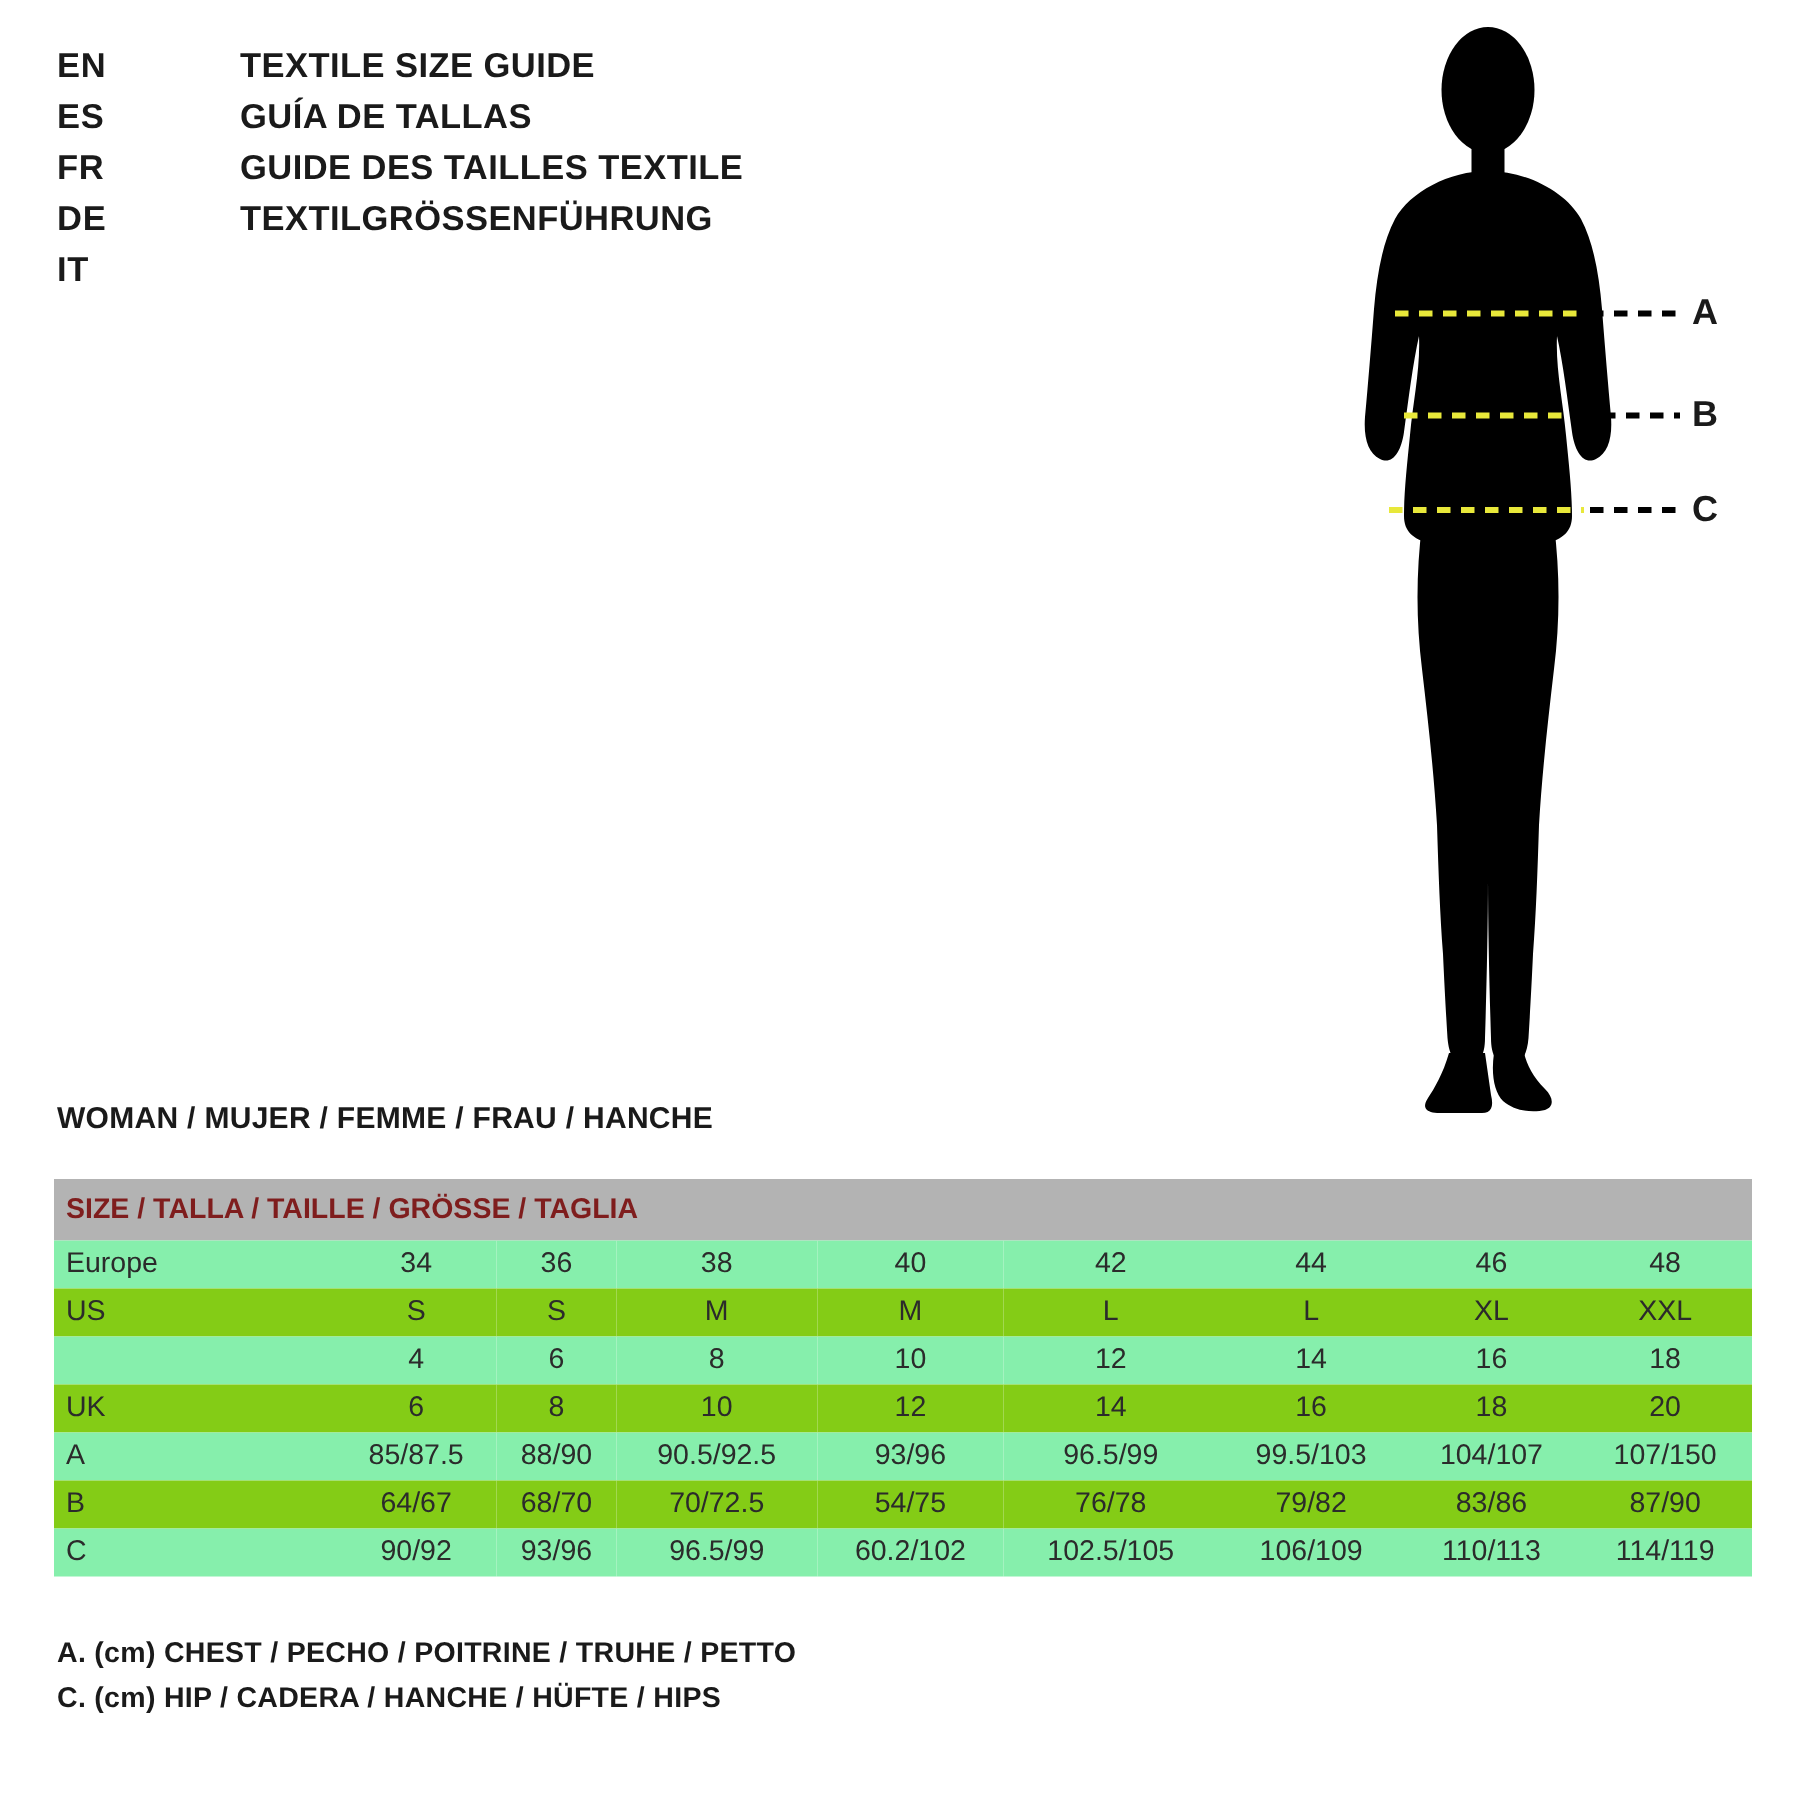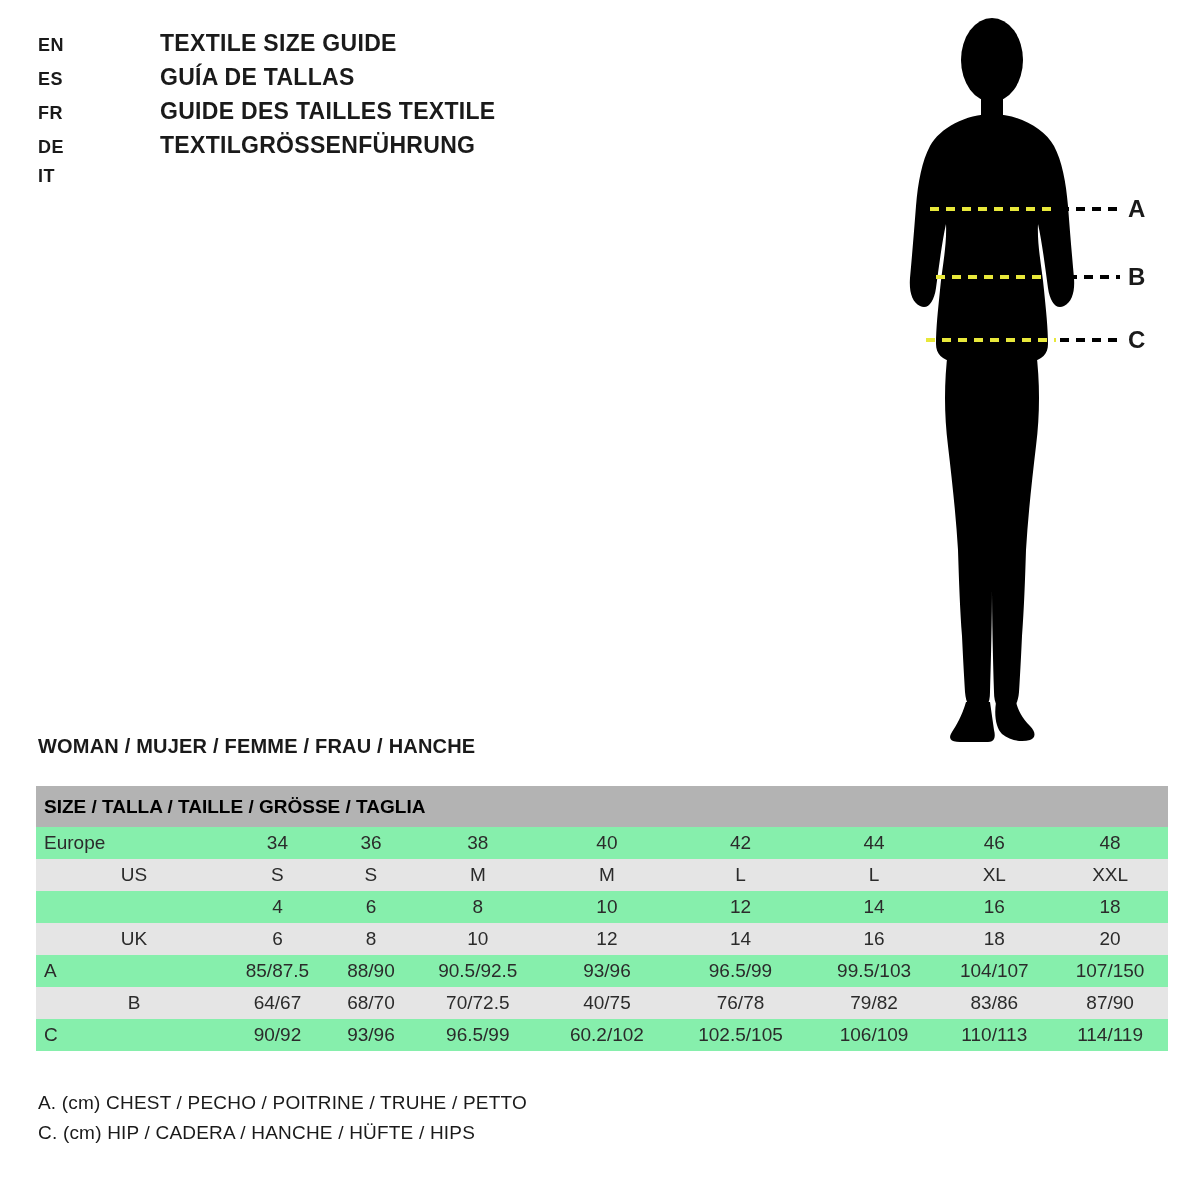--- a/index.html
+++ b/index.html
@@ -29,21 +29,21 @@
     width: 620px;
   }
   .lang-row {
     display: flex;
     align-items: baseline;
     height: 34px;
   }
   .lang-code {
     width: 78px;
     flex: 0 0 78px;
-    font-size: 18px;
+    font-size: 23px;
     font-weight: bold;
     letter-spacing: 0.5px;
     color: #1a1a1a;
   }
   .lang-title {
     font-size: 23px;
     font-weight: bold;
     letter-spacing: 0.3px;
     color: #1a1a1a;
     white-space: nowrap;
@@ -108,45 +108,44 @@
     text-align: center;
     vertical-align: middle;
   }
   table.size-table tr.head th {
     background: #b3b3b3;
     text-align: left;
     padding-left: 8px;
     font-weight: bold;
     font-size: 19px;
     height: 41px;
-    color: #000000;
+    color: #7f1d1d;
   }
   table.size-table td.rowlabel {
     text-align: left;
     padding-left: 8px;
     width: 180px;
   }
   table.size-table tr.alt td {
-    background: #e5e5e5;
-    text-align: center;
+    background: #84cc16;
   }
   table.size-table tr.plain td {
     background: #86efac;
   }
 
   
   .footnotes {
     position: absolute;
     left: 38px;
     top: 1088px;
     width: 700px;
   }
   .footnote {
     font-size: 19px;
-    font-weight: normal;
+    font-weight: bold;
     letter-spacing: 0.2px;
     color: #1a1a1a;
     height: 30px;
     line-height: 30px;
     white-space: nowrap;
   }
 </style>
 </head>
 <body>
 
@@ -308,21 +307,21 @@
         <td>99.5/103</td>
         <td>104/107</td>
         <td>107/150</td>
       </tr>
 
       <tr class="alt">
         <td class="rowlabel">B</td>
         <td>64/67</td>
         <td>68/70</td>
         <td>70/72.5</td>
-        <td>40/75</td>
+        <td>54/75</td>
         <td>76/78</td>
         <td>79/82</td>
         <td>83/86</td>
         <td>87/90</td>
       </tr>
 
       <tr class="plain">
         <td class="rowlabel">C</td>
         <td>90/92</td>
         <td>93/96</td>

